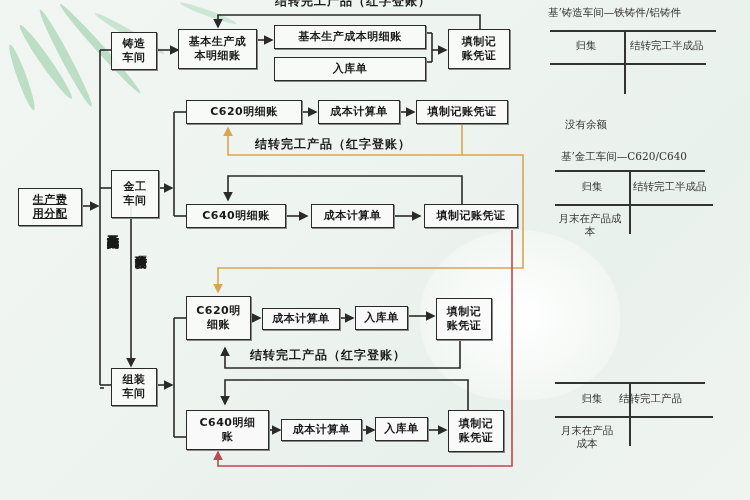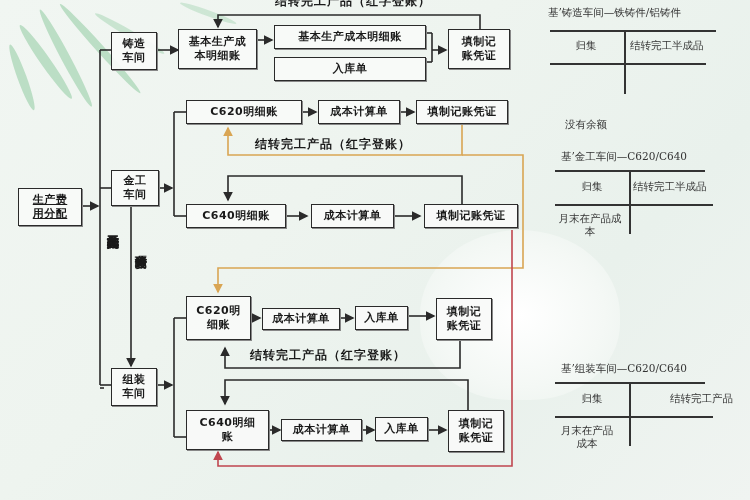--- a/index.html
+++ b/index.html
@@ -99,21 +99,21 @@
   </g>
 </svg>
 
 <div class="box" style="left:18px;top:188px;width:64px;height:38px;">
   <span style="display:block;width:40px;text-decoration:underline;">生产费用分配</span>
 </div>
 
 <div class="box" style="left:111px;top:32px;width:46px;height:38px;">
   <span style="display:block;width:26px;">铸造车间</span>
 </div>
-<div class="box" style="left:111px;top:170px;width:48px;height:36px;">
+<div class="box" style="left:111px;top:170px;width:48px;height:48px;">
   <span style="display:block;width:26px;">金工车间</span>
 </div>
 <div class="box" style="left:111px;top:368px;width:46px;height:38px;">
   <span style="display:block;width:26px;font-family:Liberation Mono, monospace;">组装车间</span>
 </div>
 
 <div class="lbl" style="left:275px;top:-7px;">结转完工产品（红字登账）</div>
 <div class="box" style="left:178px;top:29px;width:79px;height:40px;">
   <span style="display:block;width:66px;">基本生产成本明细账</span>
 </div>
@@ -192,20 +192,19 @@
   <div class="title" style="left:6px;top:0;">基’金工车间—C620/C640</div>
   <div class="hline" style="left:0;top:20px;width:150px;"></div>
   <div class="vline" style="left:74px;top:20px;height:64px;"></div>
   <div class="cell" style="left:0;top:30px;width:74px;">归集</div>
   <div class="cell" style="left:78px;top:30px;width:110px;text-align:left;">结转完工半成品</div>
   <div class="hline" style="left:0;top:54px;width:158px;"></div>
   <div class="cell" style="left:2px;top:62px;width:66px;">月末在产品成本</div>
 </div>
 
 <div class="ledger" style="left:555px;top:362px;width:195px;height:100px;">
-  <div class="title" style="left:6px;top:0;">基’组装车间—C620/C640</div>
   <div class="hline" style="left:0;top:20px;width:150px;"></div>
   <div class="vline" style="left:74px;top:20px;height:64px;"></div>
   <div class="cell" style="left:0;top:30px;width:74px;">归集</div>
-  <div class="cell" style="left:78px;top:30px;width:100px;text-align:right;">结转完工产品</div>
+  <div class="cell" style="left:64px;top:30px;width:100px;text-align:left;">结转完工产品</div>
   <div class="hline" style="left:0;top:54px;width:158px;"></div>
   <div class="cell" style="left:4px;top:62px;width:56px;">月末在产品成本</div>
 </div>
 
 </body></html>

